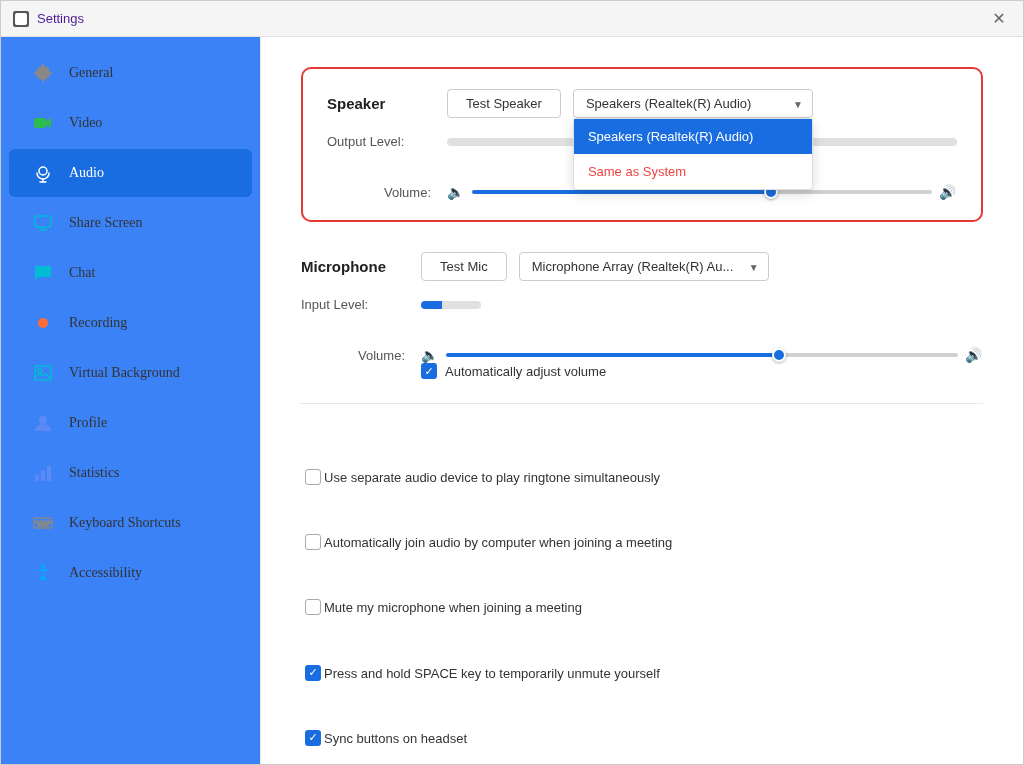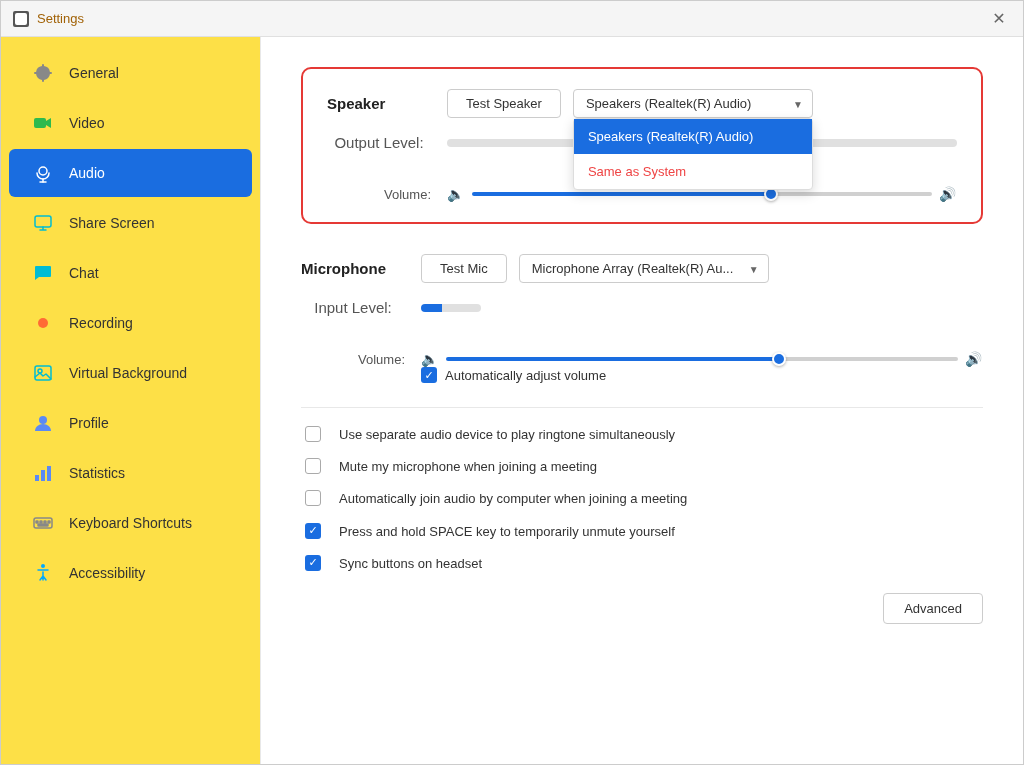--- a/index.html
+++ b/index.html
@@ -3,27 +3,27 @@
   <meta charset="utf-8">
   <style>
     * { box-sizing: border-box; margin: 0; padding: 0; }
     body { font-family: -apple-system, BlinkMacSystemFont, 'Segoe UI', sans-serif; background: #fff; width: 1024px; height: 765px; overflow: hidden; }
 
     .window { width: 1024px; height: 765px; background: #f5f5f5; display: flex; flex-direction: column; border: 1px solid #ccc; }
 
     .titlebar { display: flex; align-items: center; justify-content: space-between; padding: 8px 12px; background: #f5f5f5; border-bottom: 1px solid #e0e0e0; height: 36px; }
     .titlebar-left { display: flex; align-items: center; gap: 8px; }
     .titlebar-icon { width: 16px; height: 16px; background: #555; border-radius: 2px; display: flex; align-items: center; justify-content: center; }
-    .titlebar-title { font-size: 13px; color: #a16207; font-weight: 500; }
+    .titlebar-title { font-size: 13px; color: #4c1d95; font-weight: 500; }
     .close-btn { width: 24px; height: 24px; display: flex; align-items: center; justify-content: center; cursor: pointer; color: #666; font-size: 16px; border-radius: 3px; }
 
     .content { display: flex; flex: 1; overflow: hidden; }
 
     
-    .sidebar { width: 260px; background: #fde047; padding: 10px 0; border-right: 1px solid #e8e8e8; overflow-y: auto; }
+    .sidebar { width: 260px; background: #3b82f6; padding: 10px 0; border-right: 1px solid #e8e8e8; overflow-y: auto; font-family: Liberation Serif, serif; }
     .sidebar-item { display: flex; align-items: center; gap: 12px; padding: 10px 20px; cursor: pointer; border-radius: 6px; margin: 2px 8px; color: #333; font-size: 14px; }
     .sidebar-item.active { background: #1a6de0; color: white; }
     .sidebar-icon { width: 28px; height: 28px; border-radius: 50%; display: flex; align-items: center; justify-content: center; font-size: 14px; flex-shrink: 0; }
     .sidebar-item:not(.active) .sidebar-icon { background: transparent; }
     .sidebar-item.active .sidebar-icon { background: transparent; }
     .sidebar-label { font-size: 14px; font-weight: 500; }
 
     
     .main { flex: 1; padding: 30px 40px; overflow-y: auto; background: #fff; position: relative; }
 
@@ -38,21 +38,21 @@
     .dropdown-wrap { position: relative; display: inline-block; }
     .dropdown-select { padding: 6px 32px 6px 12px; border: 1px solid #ccc; border-radius: 4px; background: white; font-size: 13px; color: #333; appearance: none; cursor: pointer; min-width: 240px; }
     .dropdown-arrow { position: absolute; right: 10px; top: 50%; transform: translateY(-50%); font-size: 10px; color: #666; pointer-events: none; }
 
     
     .dropdown-menu { position: absolute; top: 100%; left: 0; width: 100%; background: white; border: 1px solid #ddd; border-radius: 4px; z-index: 100; box-shadow: 0 4px 12px rgba(0,0,0,0.15); }
     .dropdown-option { padding: 10px 14px; font-size: 13px; cursor: pointer; color: #ef4444; }
     .dropdown-option.selected { background: #1a6de0; color: white; }
 
     .level-row { display: flex; align-items: center; margin-bottom: 14px; }
-    .level-label { font-size: 15px; color: #555; width: 120px; flex-shrink: 0; text-align: center; padding-right: 16px; }
+    .level-label { font-size: 13px; color: #555; width: 120px; flex-shrink: 0; text-align: left; padding-right: 16px; }
 
     .level-bar-wrap { flex: 1; height: 8px; background: #e0e0e0; border-radius: 4px; overflow: hidden; }
     .level-bar-fill { height: 100%; border-radius: 4px; background: #1a6de0; }
 
     .volume-row { display: flex; align-items: center; margin-top: 35px; }
     .volume-label { font-size: 13px; color: #555; width: 120px; flex-shrink: 0; text-align: right; padding-right: 16px; }
     .volume-slider-wrap { display: flex; align-items: center; gap: 8px; flex: 1; }
     .vol-icon { font-size: 14px; color: #666; }
     .slider-track { flex: 1; height: 4px; background: linear-gradient(to right, #1a6de0 65%, #d0d0d0 65%); border-radius: 2px; position: relative; cursor: pointer; }
     .slider-thumb { position: absolute; top: 50%; left: 65%; transform: translate(-50%, -50%); width: 14px; height: 14px; background: #1a6de0; border-radius: 50%; border: 2px solid white; box-shadow: 0 1px 3px rgba(0,0,0,0.3); }
@@ -64,21 +64,21 @@
     .mic-label { font-size: 15px; font-weight: 700; color: #222; width: 120px; flex-shrink: 0; }
 
     .auto-vol-row { display: flex; align-items: center; gap: 8px; margin-bottom: 14px; padding-left: 120px; }
     .checkbox-checked { width: 16px; height: 16px; background: #1a6de0; border-radius: 3px; display: flex; align-items: center; justify-content: center; flex-shrink: 0; }
     .checkbox-unchecked { width: 16px; height: 16px; border: 1.5px solid #aaa; border-radius: 3px; background: white; flex-shrink: 0; }
     .checkmark { color: white; font-size: 11px; line-height: 1; }
     .checkbox-label { font-size: 13px; color: #333; }
 
     
     .options-section { border-top: 1px solid #e8e8e8; padding-top: 18px; }
-    .option-row { display: flex; align-items: flex-start; gap: 18px; margin-bottom: 14px; padding: 0 4px; }
+    .option-row { display: flex; align-items: flex-start; gap: 3px; margin-bottom: 14px; padding: 0 4px; margin-top: 47px; }
     .option-label { font-size: 13px; color: #333; line-height: 1.4; }
 
     
     .advanced-btn-wrap { display: flex; justify-content: flex-end; margin-top: 20px; }
     .advanced-btn { padding: 7px 20px; border: 1px solid #ccc; border-radius: 4px; background: white; font-size: 13px; cursor: pointer; color: #333; }
 
     .mic-input-level { width: 60px; height: 8px; background: linear-gradient(to right, #1a6de0 35%, #e0e0e0 35%); border-radius: 4px; }
   </style>
 </head>
 <body>
@@ -299,26 +299,26 @@
 
       <div class="options-section">
 
         <div class="option-row">
           <div class="checkbox-unchecked"></div>
           <span class="option-label">Use separate audio device to play ringtone simultaneously</span>
         </div>
 
         <div class="option-row">
           <div class="checkbox-unchecked"></div>
+          <span class="option-label">Automatically join audio by computer when joining a meeting</span>
+        </div>
+
+        <div class="option-row">
+          <div class="checkbox-unchecked"></div>
           <span class="option-label">Mute my microphone when joining a meeting</span>
-        </div>
-
-        <div class="option-row">
-          <div class="checkbox-unchecked"></div>
-          <span class="option-label">Automatically join audio by computer when joining a meeting</span>
         </div>
 
         <div class="option-row">
           <div class="checkbox-checked">
             <span class="checkmark">✓</span>
           </div>
           <span class="option-label">Press and hold SPACE key to temporarily unmute yourself</span>
         </div>
 
         <div class="option-row">

